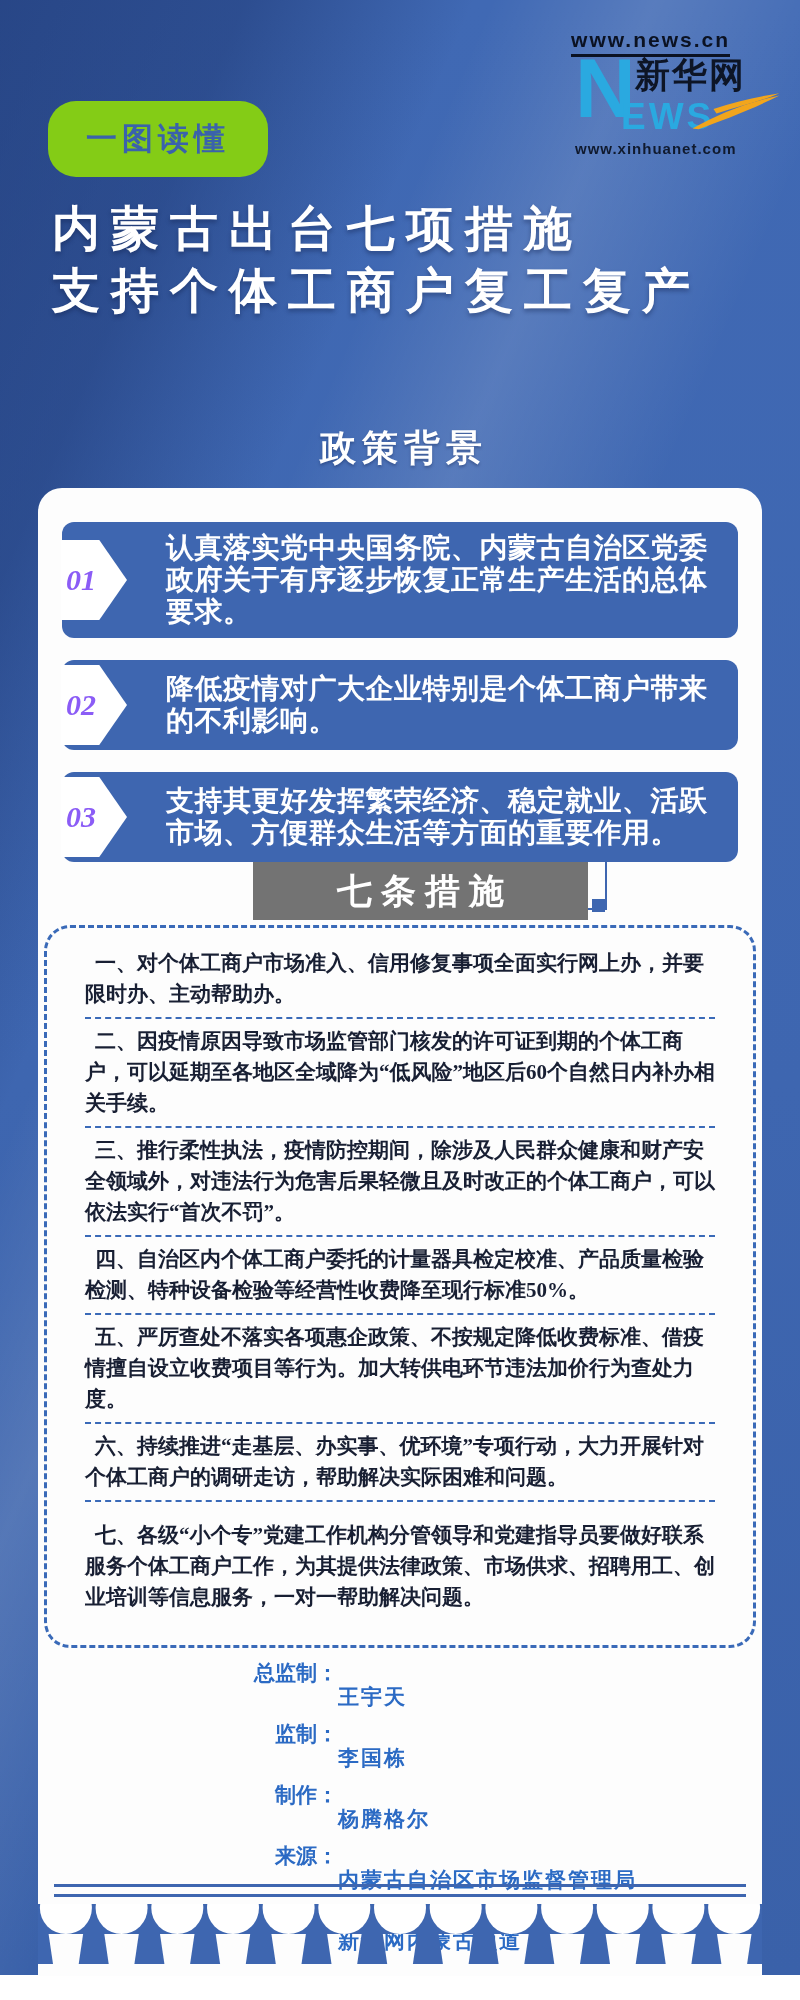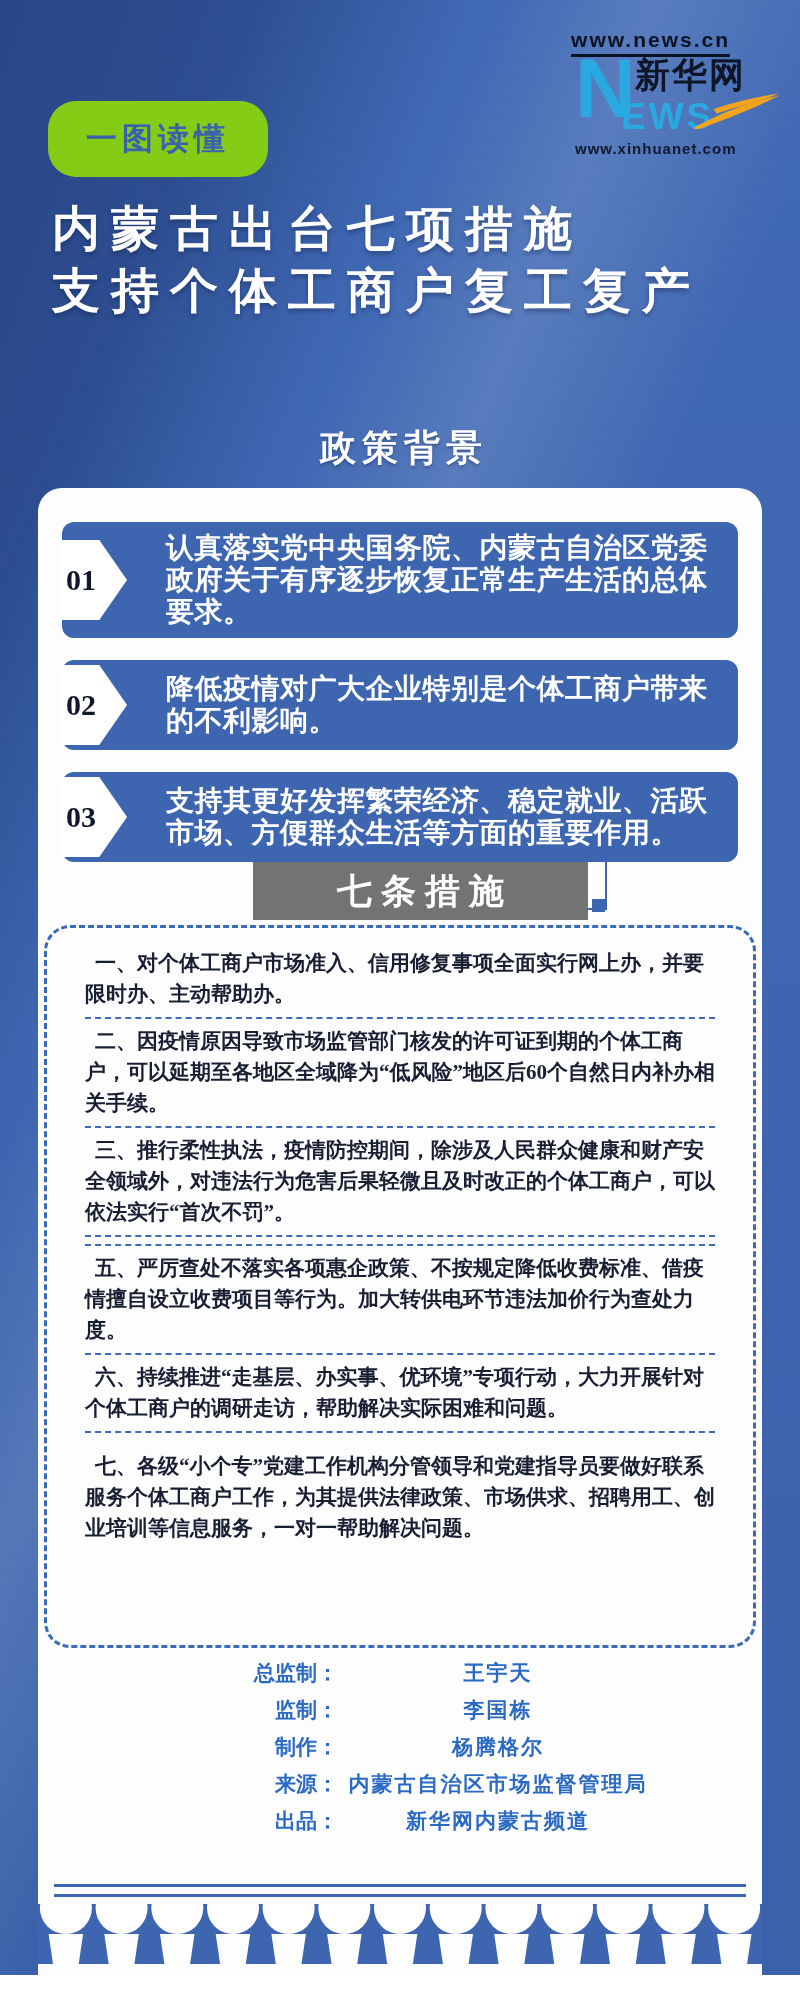--- a/index.html
+++ b/index.html
@@ -56,21 +56,21 @@
     position:relative;min-height:90px;margin-bottom:22px;background:#3e66b0;border-radius:12px;
     display:flex;align-items:center;
     padding:10px 24px 10px 104px;box-sizing:border-box;
   }
   .card-badge{
     position:absolute;left:-1px;top:50%;transform:translateY(-50%);
     width:66px;height:80px;background:#ffffff;
     clip-path:polygon(0 0, 58% 0, 100% 50%, 58% 100%, 0 100%);
     display:flex;align-items:center;justify-content:center;padding-right:26px;box-sizing:border-box;
     font-family:"Liberation Serif","DejaVu Serif",serif;
-    font-size:30px;font-weight:bold;color:#0f172a;
+    font-size:30px;font-weight:bold;color:#8b5cf6;font-style:italic;
   }
   .card-text{font-size:28px;font-weight:bold;color:#ffffff;line-height:32px;letter-spacing:.5px;}
   
   .measures-outline{
     position:absolute;left:229px;top:362px;width:336px;height:56px;
     border:2px solid #3e66b0;
   }
   .measures-box{
     position:absolute;left:215px;top:374px;width:335px;height:58px;background:#737373;
     display:flex;align-items:center;justify-content:center;
@@ -87,21 +87,21 @@
   .measure-item{
     font-family:"Liberation Serif","DejaVu Serif",serif;
     font-size:21px;font-weight:600;color:#181f33;line-height:31px;text-indent:10px;
   }
   .measure-item.last{margin-top:18px;}
   .measure-sep{border-top:2px dashed #3a6ab8;margin:7px 0;height:0;}
   
   .credits{position:absolute;left:160px;top:1166px;width:460px;}
   .credit-row{display:flex;line-height:37px;font-size:21px;font-weight:bold;color:#2b6ac4;}
   .credit-label{width:140px;text-align:right;}
-  .credit-value{flex:1;text-align:center;letter-spacing:2px;}
+  .credit-value{flex:1;text-align:left;letter-spacing:2px;margin-top:24px;}
   
   .rule{position:absolute;left:16px;width:692px;height:3px;background:#3e66b0;}
   .rule-1{top:1396px;} .rule-2{top:1406px;}
   .fringe{position:absolute;left:0;top:1416px;width:724px;height:62px;}
 </style>
 </head>
 <body>
 
 <div class="canvas">
   <div class="bg"></div>
@@ -147,20 +147,21 @@
     <div class="measures-box">七条措施</div>
     <div class="measures-corner"></div>
 
     <div class="dashed-box">
       <div class="measure-item">一、对个体工商户市场准入、信用修复事项全面实行网上办，并要限时办、主动帮助办。</div>
       <div class="measure-sep"></div>
       <div class="measure-item">二、因疫情原因导致市场监管部门核发的许可证到期的个体工商户，可以延期至各地区全域降为“低风险”地区后60个自然日内补办相关手续。</div>
       <div class="measure-sep"></div>
       <div class="measure-item">三、推行柔性执法，疫情防控期间，除涉及人民群众健康和财产安全领域外，对违法行为危害后果轻微且及时改正的个体工商户，可以依法实行“首次不罚”。</div>
       <div class="measure-sep"></div>
+      <div class="measure-item">四、自治区内个体工商户委托的计量器具检定校准、产品质量检验检测、特种设备检验等经营性收费降至现行标准50%。</div>
       <div class="measure-sep"></div>
       <div class="measure-item">五、严厉查处不落实各项惠企政策、不按规定降低收费标准、借疫情擅自设立收费项目等行为。加大转供电环节违法加价行为查处力度。</div>
       <div class="measure-sep"></div>
       <div class="measure-item">六、持续推进“走基层、办实事、优环境”专项行动，大力开展针对个体工商户的调研走访，帮助解决实际困难和问题。</div>
       <div class="measure-sep"></div>
       <div class="measure-item last">七、各级“小个专”党建工作机构分管领导和党建指导员要做好联系服务个体工商户工作，为其提供法律政策、市场供求、招聘用工、创业培训等信息服务，一对一帮助解决问题。</div>
     </div>
 
     <div class="credits">
       <div class="credit-row">

